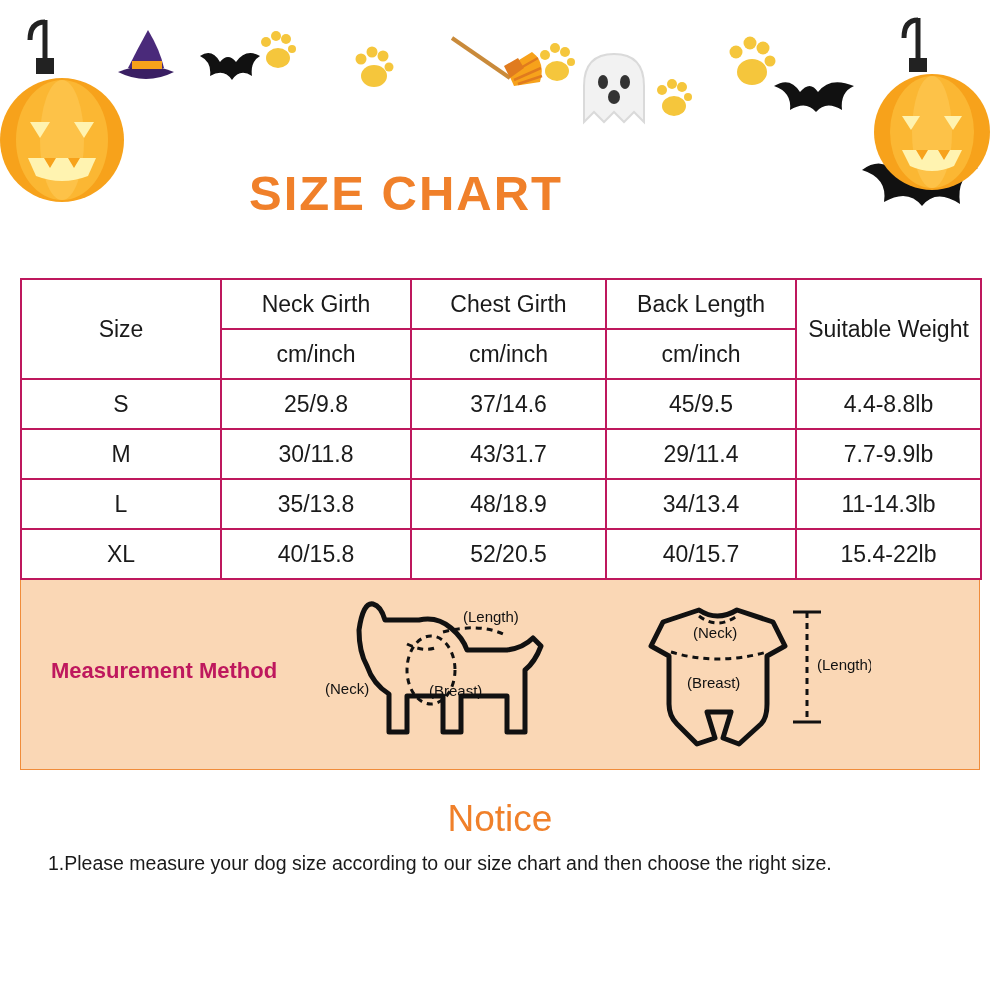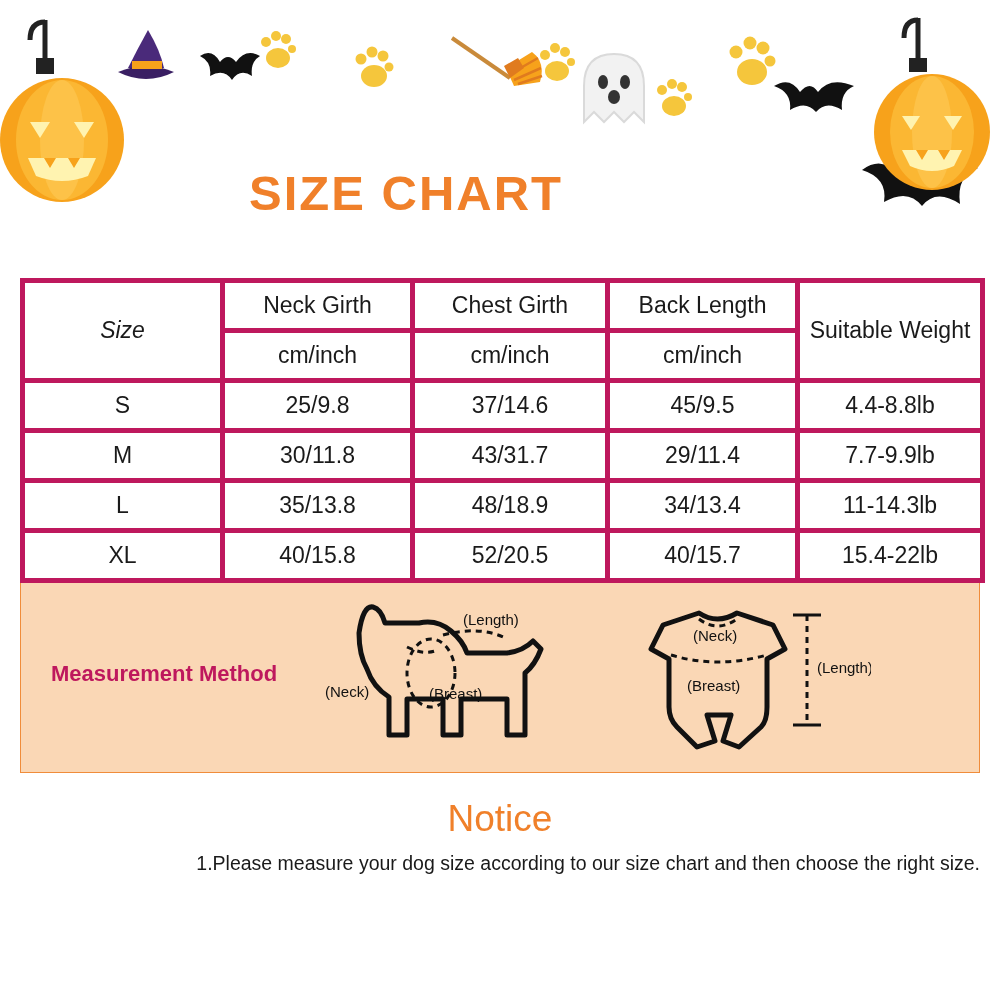--- a/index.html
+++ b/index.html
@@ -43,36 +43,35 @@
     left: 20px;
     top: 278px;
     width: 960px;
   }
   table.size-chart {
     width: 960px;
     border-collapse: collapse;
     table-layout: fixed;
   }
   table.size-chart td {
-    border: 5px solid #be185d;
+    border: 2px solid #be185d;
     text-align: center;
     color: #1a1a1a;
     font-size: 23px;
     padding: 0;
     height: 50px;
   }
   .col-size { width: 200px; }
   .col-neck { width: 190px; }
   .col-chest { width: 195px; }
   .col-back  { width: 190px; }
   .col-weight{ width: 185px; }
 
   td.size-head {
     font-size: 30px;
-    font-style: italic;
   }
   td.hdr {
     font-size: 25px;
   }
   td.hdr-unit {
     font-size: 23px;
   }
   td.weight-head {
     font-size: 25px;
   }
@@ -110,21 +109,20 @@
   .notice-title {
     text-align: center;
     font-size: 37px;
     color: #F0802A;
     margin-top: 8px;
   }
   .notice-line {
     font-size: 19.5px;
     color: #1a1a1a;
     margin: 12px 0 0 28px;
-    text-align: right;
   }
 
   .fig-label { font-size: 15px; fill: #111; font-family: "Liberation Sans", sans-serif; }
 </style>
 </head>
 <body>
 
 <div class="decor-band">
 
   <svg class="decor" style="left:0px; top:10px;" width="130" height="200">

